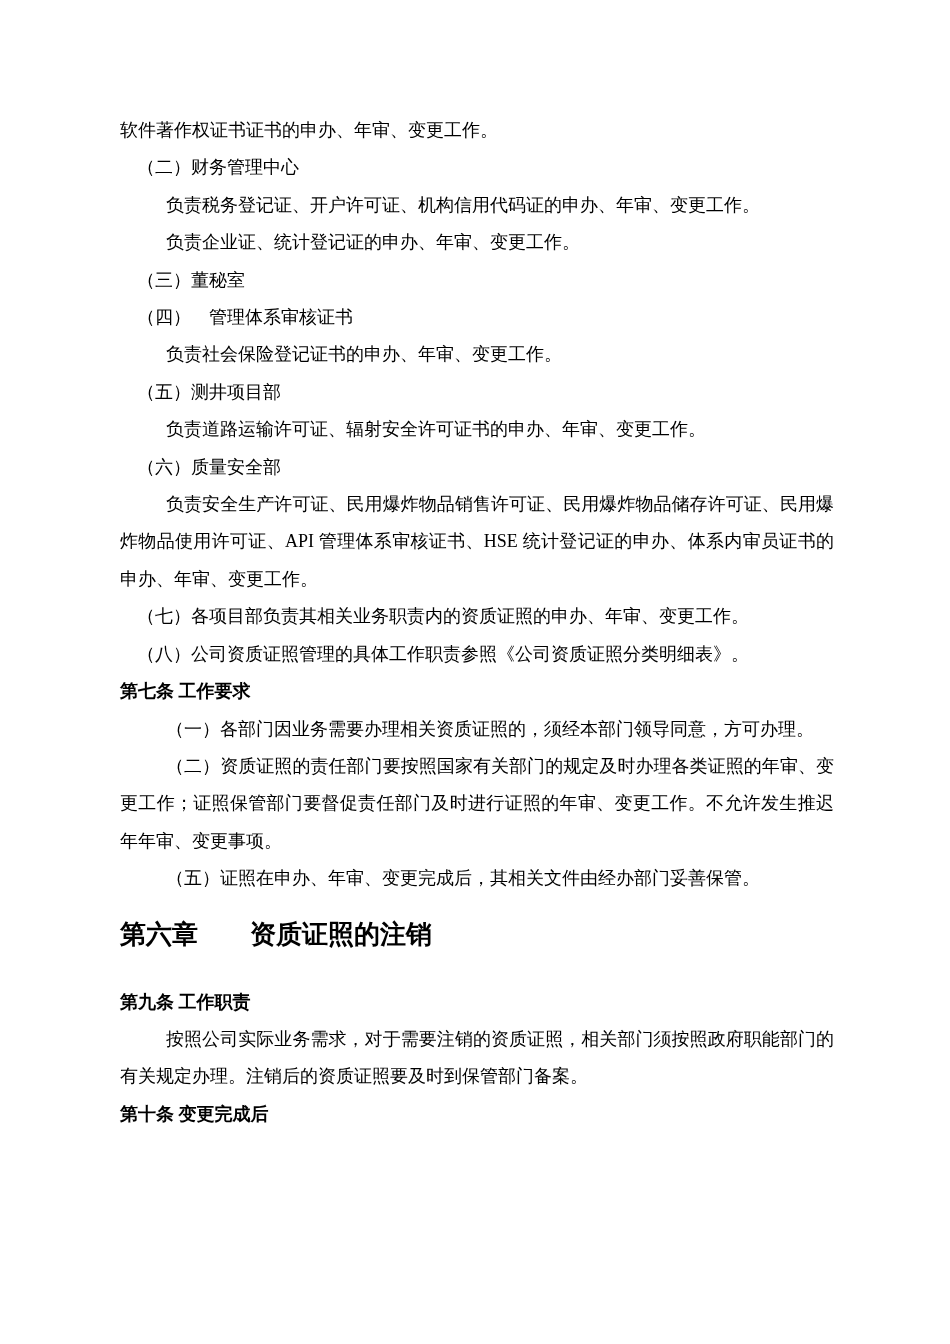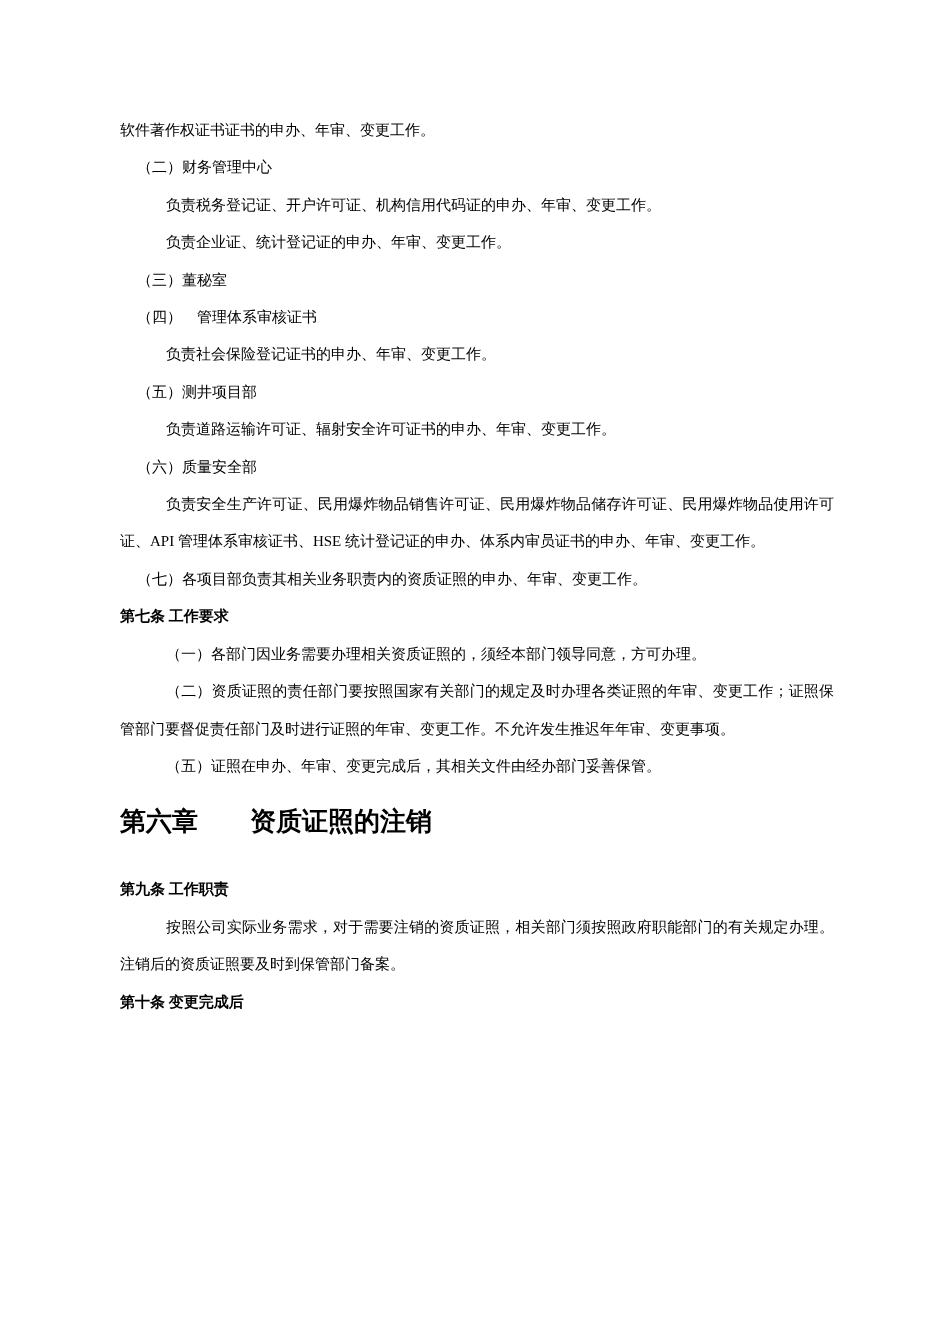--- a/index.html
+++ b/index.html
@@ -17,21 +17,21 @@
   .page {
     box-sizing: border-box;
     width: 950px;
     height: 1344px;
     padding: 112px 116px 40px 120px;
     background: #ffffff;
     overflow: hidden;
   }
   .para {
     margin: 0;
-    font-size: 15px;
+    font-size: 18px;
     line-height: 37.4px;
     text-align: justify;
     word-break: normal;
   }
   .para.indent-one { text-indent: 17px; }
   .para.indent-two { text-indent: 46px; }
   .para.label {
     font-weight: bold;
     text-indent: 0;
     text-align: left;
@@ -56,20 +56,21 @@
       <p class="para body indent-two">负责税务登记证、开户许可证、机构信用代码证的申办、年审、变更工作。</p>
       <p class="para body indent-two">负责企业证、统计登记证的申办、年审、变更工作。</p>
       <p class="para body indent-one">（三）董秘室</p>
       <p class="para body indent-one">（四）　管理体系审核证书</p>
       <p class="para body indent-two">负责社会保险登记证书的申办、年审、变更工作。</p>
       <p class="para body indent-one">（五）测井项目部</p>
       <p class="para body indent-two">负责道路运输许可证、辐射安全许可证书的申办、年审、变更工作。</p>
       <p class="para body indent-one">（六）质量安全部</p>
       <p class="para body indent-two">负责安全生产许可证、民用爆炸物品销售许可证、民用爆炸物品储存许可证、民用爆炸物品使用许可证、API 管理体系审核证书、HSE 统计登记证的申办、体系内审员证书的申办、年审、变更工作。</p>
       <p class="para body indent-one">（七）各项目部负责其相关业务职责内的资质证照的申办、年审、变更工作。</p>
+      <p class="para body indent-one">（八）公司资质证照管理的具体工作职责参照《公司资质证照分类明细表》。</p>
       <p class="para label">第七条 工作要求</p>
       <p class="para body indent-two">（一）各部门因业务需要办理相关资质证照的，须经本部门领导同意，方可办理。</p>
       <p class="para body indent-two">（二）资质证照的责任部门要按照国家有关部门的规定及时办理各类证照的年审、变更工作；证照保管部门要督促责任部门及时进行证照的年审、变更工作。不允许发生推迟年年审、变更事项。</p>
       <p class="para body indent-two">（五）证照在申办、年审、变更完成后，其相关文件由经办部门妥善保管。</p>
       <p class="para chapter">第六章　　资质证照的注销</p>
       <p class="para label">第九条 工作职责</p>
       <p class="para body indent-two">按照公司实际业务需求，对于需要注销的资质证照，相关部门须按照政府职能部门的有关规定办理。注销后的资质证照要及时到保管部门备案。</p>
       <p class="para label">第十条 变更完成后</p>
     </section>
 </main>

